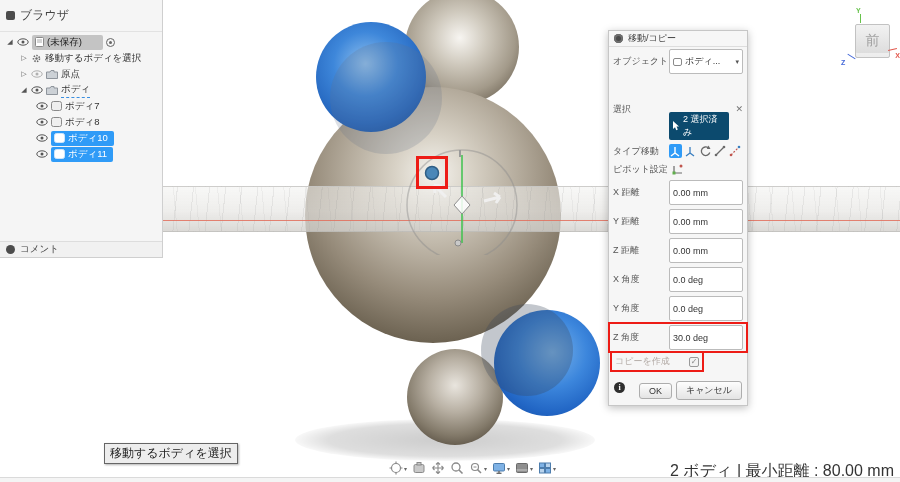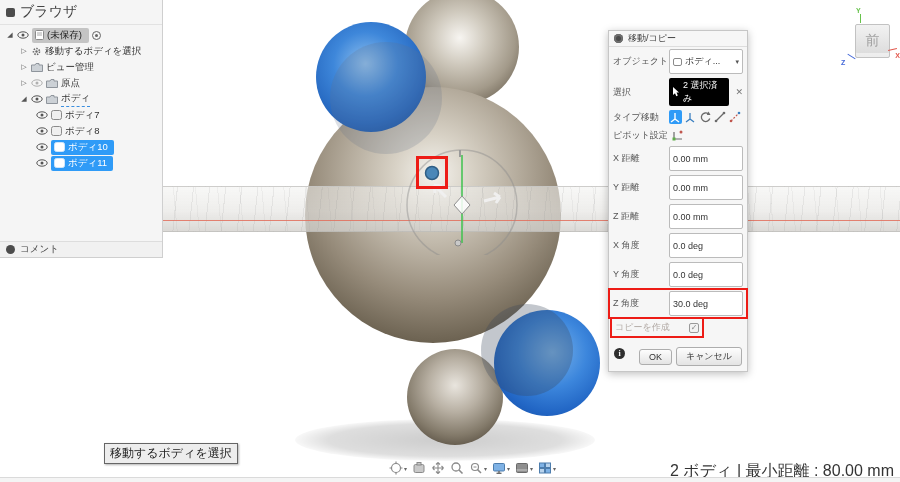--- a/index.html
+++ b/index.html
@@ -45,30 +45,30 @@
   .manip { position:absolute; left:380px; top:135px; z-index:6; }
   
   .anno { position:absolute; border:2px solid #ed1c16; z-index:11; background:transparent; }
   .anno-manip { left:416px; top:156px; width:32px; height:33px; border-width:3px; z-index:7; }
   
   .browser {
     position:absolute; left:0; top:0; width:163px; height:258px; z-index:10;
     background:#f5f5f5; border-right:1px solid #cfcfcf; border-bottom:1px solid #cfcfcf;
     font-size:9.5px; color:#333;
   }
-  .br-header { display:flex; align-items:center; gap:5px; height:25px; padding:0 6px;
-    border-bottom:1px solid #e2e2e2; color:#444; font-size:14px; }
+  .br-header { display:flex; align-items:center; gap:5px; height:32px; padding:0 6px;
+    border-bottom:1px solid #e2e2e2; color:#444; font-size:12px; }
   .sq-icon { width:9px; height:9px; background:#4c4c4c; border-radius:2px; flex:0 0 auto; }
   .tree { padding-top:2px; }
   .trow { display:flex; align-items:center; height:16px; gap:3px; padding-left:6px; white-space:nowrap; }
   .trow.lvl1 { padding-left:20px; }
   .trow.lvl2 { padding-left:36px; }
   .tri { width:8px; font-size:7px; color:#555; text-align:center; flex:0 0 auto; }
   .doc-pill { display:flex; align-items:center; gap:3px; background:#c4c4c4; border-radius:2px;
-    padding:1px 7px 1px 3px; color:#222; }
+    padding:1px 21px 1px 3px; color:#222; }
   .radio-ic { width:9px; height:9px; border:1.5px solid #666; border-radius:50%; position:relative; flex:0 0 auto; }
   .radio-ic::after { content:""; position:absolute; left:2px; top:2px; width:3px; height:3px;
     background:#666; border-radius:50%; }
   .sel-pill { display:flex; align-items:center; gap:3px; background:#2f9bf7; border-radius:2px;
     padding:1px 6px 1px 3px; color:#fff; }
   .dashed-u { border-bottom:1px dashed #3a8fe0; padding-bottom:1px; }
   .comment-row { position:absolute; left:0; bottom:0; width:100%; height:16px;
     display:flex; align-items:center; gap:5px; padding:0 6px;
     border-top:1px solid #ddd; background:#f1f1f1; color:#444; }
   .ico { flex:0 0 auto; display:inline-flex; }
@@ -81,22 +81,22 @@
   .dlg-header { display:flex; align-items:center; gap:5px; height:16px; padding:0 5px;
     border-bottom:1px solid #ddd; color:#3a3a3a; }
   .cmd-ic { width:9px; height:9px; border-radius:50%; background:#4a4a4a;
     box-shadow:inset 0 0 0 2px #6e6e6e; }
   .drow { display:flex; align-items:center; padding:2px 4px; min-height:17px; }
   .dlabel { width:56px; flex:0 0 auto; color:#555; overflow:hidden; white-space:nowrap; }
   .dinput { flex:1; height:25px; background:#fff; border:1px solid #bbb; border-radius:2px;
     display:flex; align-items:center; padding:0 3px; color:#333; }
   .dropdown { gap:3px; }
   .dd-caret { margin-left:auto; font-size:7px; color:#555; }
-  .chip { display:flex; align-items:center; gap:3px; background:#000000; color:#fff;
-    border-radius:2px; padding:1px 5px 1px 3px; }
+  .chip { display:flex; align-items:center; gap:3px; background:#0c4a6e; color:#fff;
+    border-radius:2px; padding:1px 5px 1px 3px;margin-top:34px; }
   .xbtn { margin-left:6px; color:#777; font-size:9px; }
   .ticon { width:16px; height:14px; display:inline-flex; align-items:center; justify-content:center;
     border-radius:2px; margin-right:2px; }
   .ticon.sel { background:#2f9bf7; }
   .footer { display:flex; align-items:center; padding:4px 5px 5px; gap:4px; }
   .btn { border:1px solid #adadad; background:linear-gradient(#fdfdfd,#e4e4e4);
     border-radius:3px; padding:2px 9px; font-size:9px; color:#333;margin-top:6px; }
   .info-ic { width:11px; height:11px; border-radius:50%; background:#2e2e2e; color:#fff;
     font-size:8px; font-weight:bold; display:flex; align-items:center; justify-content:center;
     font-family:"Liberation Serif",serif; }
@@ -188,29 +188,20 @@
           <svg width="11" height="11">
               <circle cx="5.5" cy="5.5" r="3" fill="none" stroke="#6a6a6a" stroke-width="1.6" stroke-dasharray="1.5 1.2"></circle>
               <circle cx="5.5" cy="5.5" r="1.2" fill="#6a6a6a"></circle>
             </svg>
         </span>
         <span>移動するボディを選択</span>
       </div>
       <div class="trow lvl1">
         <span class="tri">▷</span>
         <span class="ico">
-          <svg width="12" height="9">
-              <path d="M0.5 2 L4 2 L5 0.5 L8 0.5 L8 2 L11.5 2 L11.5 8.5 L0.5 8.5 Z" fill="#ccd1d6" stroke="#8f959c"></path>
-            </svg>
-        </span>
-        <span>ビュー管理</span>
-      </div>
-      <div class="trow lvl1">
-        <span class="tri">▷</span>
-        <span class="ico">
           <svg width="12" height="8">
               <ellipse cx="6" cy="4" rx="5.2" ry="3.2" fill="none" stroke="#b0b0b0"></ellipse>
               <circle cx="6" cy="4" r="1.5" fill="#b0b0b0"></circle>
             </svg>
         </span>
         <span class="ico">
           <svg width="12" height="9">
               <path d="M0.5 2 L4 2 L5 0.5 L8 0.5 L8 2 L11.5 2 L11.5 8.5 L0.5 8.5 Z" fill="#ccd1d6" stroke="#8f959c"></path>
             </svg>
         </span>

